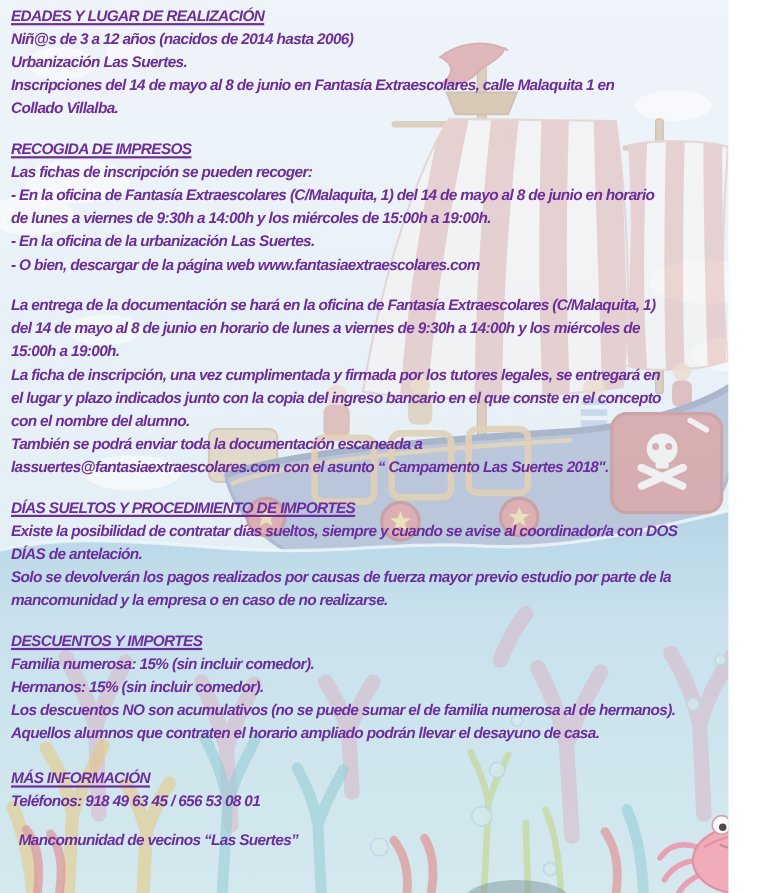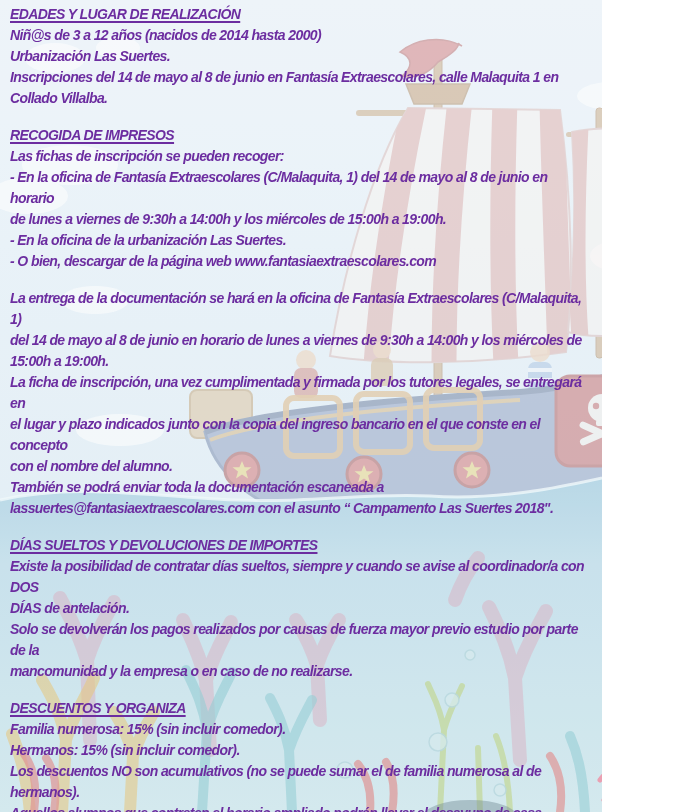--- a/index.html
+++ b/index.html
@@ -1,17 +1,17 @@
 <!DOCTYPE html>
 <html><head>
 <meta charset="utf-8">
 <style>
   html,body{margin:0;padding:0;background:#ffffff;}
   .stage{
-    position:relative;width:602px;height:812px;overflow:hidden;
+    position:relative;width:662px;height:812px;overflow:hidden;
     background:#e7f0f7;
     font-family:"Liberation Sans",sans-serif;
   }
   .bg{position:absolute;left:0;top:0;width:690px;height:812px;z-index:0;}
   .content{
     position:relative;z-index:2;
     padding:4px 8px 0 10px;
     color:#6c2da0;
     font-weight:bold;font-style:italic;
     font-size:14px;line-height:21px;letter-spacing:-0.6px;
@@ -206,21 +206,21 @@
     <rect x="683.5" y="0" width="1.4" height="812" fill="#9fb4c6" opacity="0.45"></rect>
     <rect x="685" y="0" width="5" height="520" fill="#f3f8fb" opacity="0.7"></rect>
 
     <rect width="690" height="812" fill="#ffffff" opacity="0.14"></rect>
   </svg>
 
   <main class="content">
 
     <section class="sec">
       <h2>EDADES Y LUGAR DE REALIZACIÓN</h2>
-      <p>Niñ@s de 3 a 12 años (nacidos de 2014 hasta 2000)
+      <p>Niñ@s de 3 a 12 años (nacidos de 2014 hasta 2006)
 Urbanización Las Suertes.
 Inscripciones del 14 de mayo al 8 de junio en Fantasía Extraescolares, calle Malaquita 1 en
 Collado Villalba.</p>
     </section>
 
     <section class="sec">
       <h2>RECOGIDA DE IMPRESOS</h2>
       <p>Las fichas de inscripción se pueden recoger:
 - En la oficina de Fantasía Extraescolares (C/Malaquita, 1) del 14 de mayo al 8 de junio en horario
 de lunes a viernes de 9:30h a 14:00h y los miércoles de 15:00h a 19:00h.
@@ -233,37 +233,38 @@
 del 14 de mayo al 8 de junio en horario de lunes a viernes de 9:30h a 14:00h y los miércoles de
 15:00h a 19:00h.
 La ficha de inscripción, una vez cumplimentada y firmada por los tutores legales, se entregará en
 el lugar y plazo indicados junto con la copia del ingreso bancario en el que conste en el concepto
 con el nombre del alumno.
 También se podrá enviar toda la documentación escaneada a
 lassuertes@fantasiaextraescolares.com con el asunto “ Campamento Las Suertes 2018".</p>
     </section>
 
     <section class="sec">
-      <h2>DÍAS SUELTOS Y DEVOLUCIONES DE IMPORTES</h2>
+      <h2>DÍAS SUELTOS Y PROCEDIMIENTO DE IMPORTES</h2>
       <p>Existe la posibilidad de contratar días sueltos, siempre y cuando se avise al coordinador/a con DOS
 DÍAS de antelación.
 Solo se devolverán los pagos realizados por causas de fuerza mayor previo estudio por parte de la
 mancomunidad y la empresa o en caso de no realizarse.</p>
     </section>
 
     <section class="sec">
-      <h2>DESCUENTOS Y ORGANIZA</h2>
+      <h2>DESCUENTOS Y IMPORTES</h2>
       <p>Familia numerosa: 15% (sin incluir comedor).
 Hermanos: 15% (sin incluir comedor).
 Los descuentos NO son acumulativos (no se puede sumar el de familia numerosa al de hermanos).
 Aquellos alumnos que contraten el horario ampliado podrán llevar el desayuno de casa.</p>
     </section>
 
     <section class="sec gap-lg">
       <h2>MÁS INFORMACIÓN</h2>
+      <p>Teléfonos: 918 49 63 45 / 656 53 08 01</p>
     </section>
 
     <section class="sec gap-sm">
       <p class="indent">Mancomunidad de vecinos “Las Suertes”</p>
     </section>
 
   </main>
 </div>
 
 </body></html>

